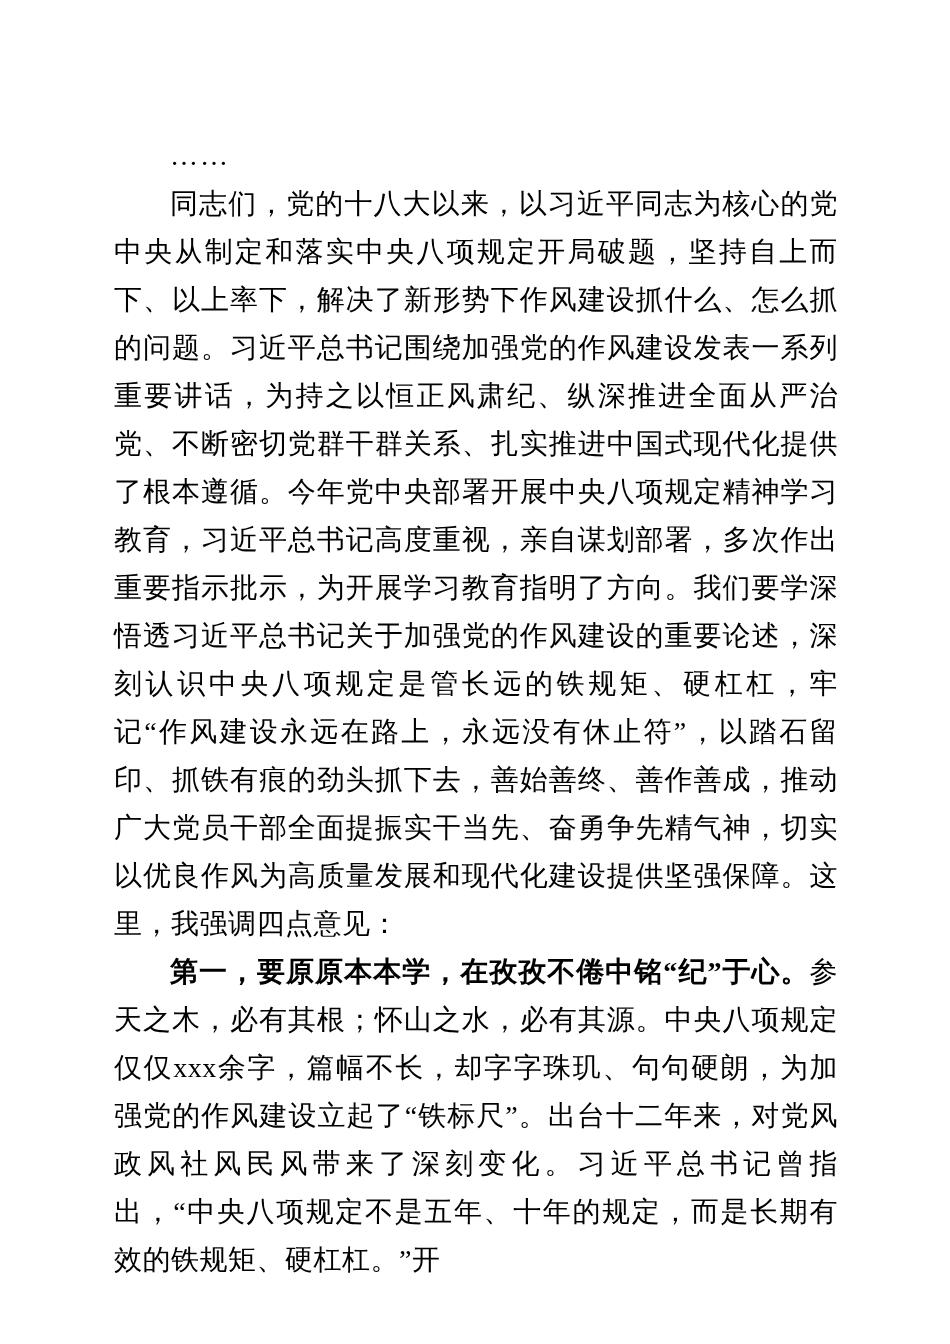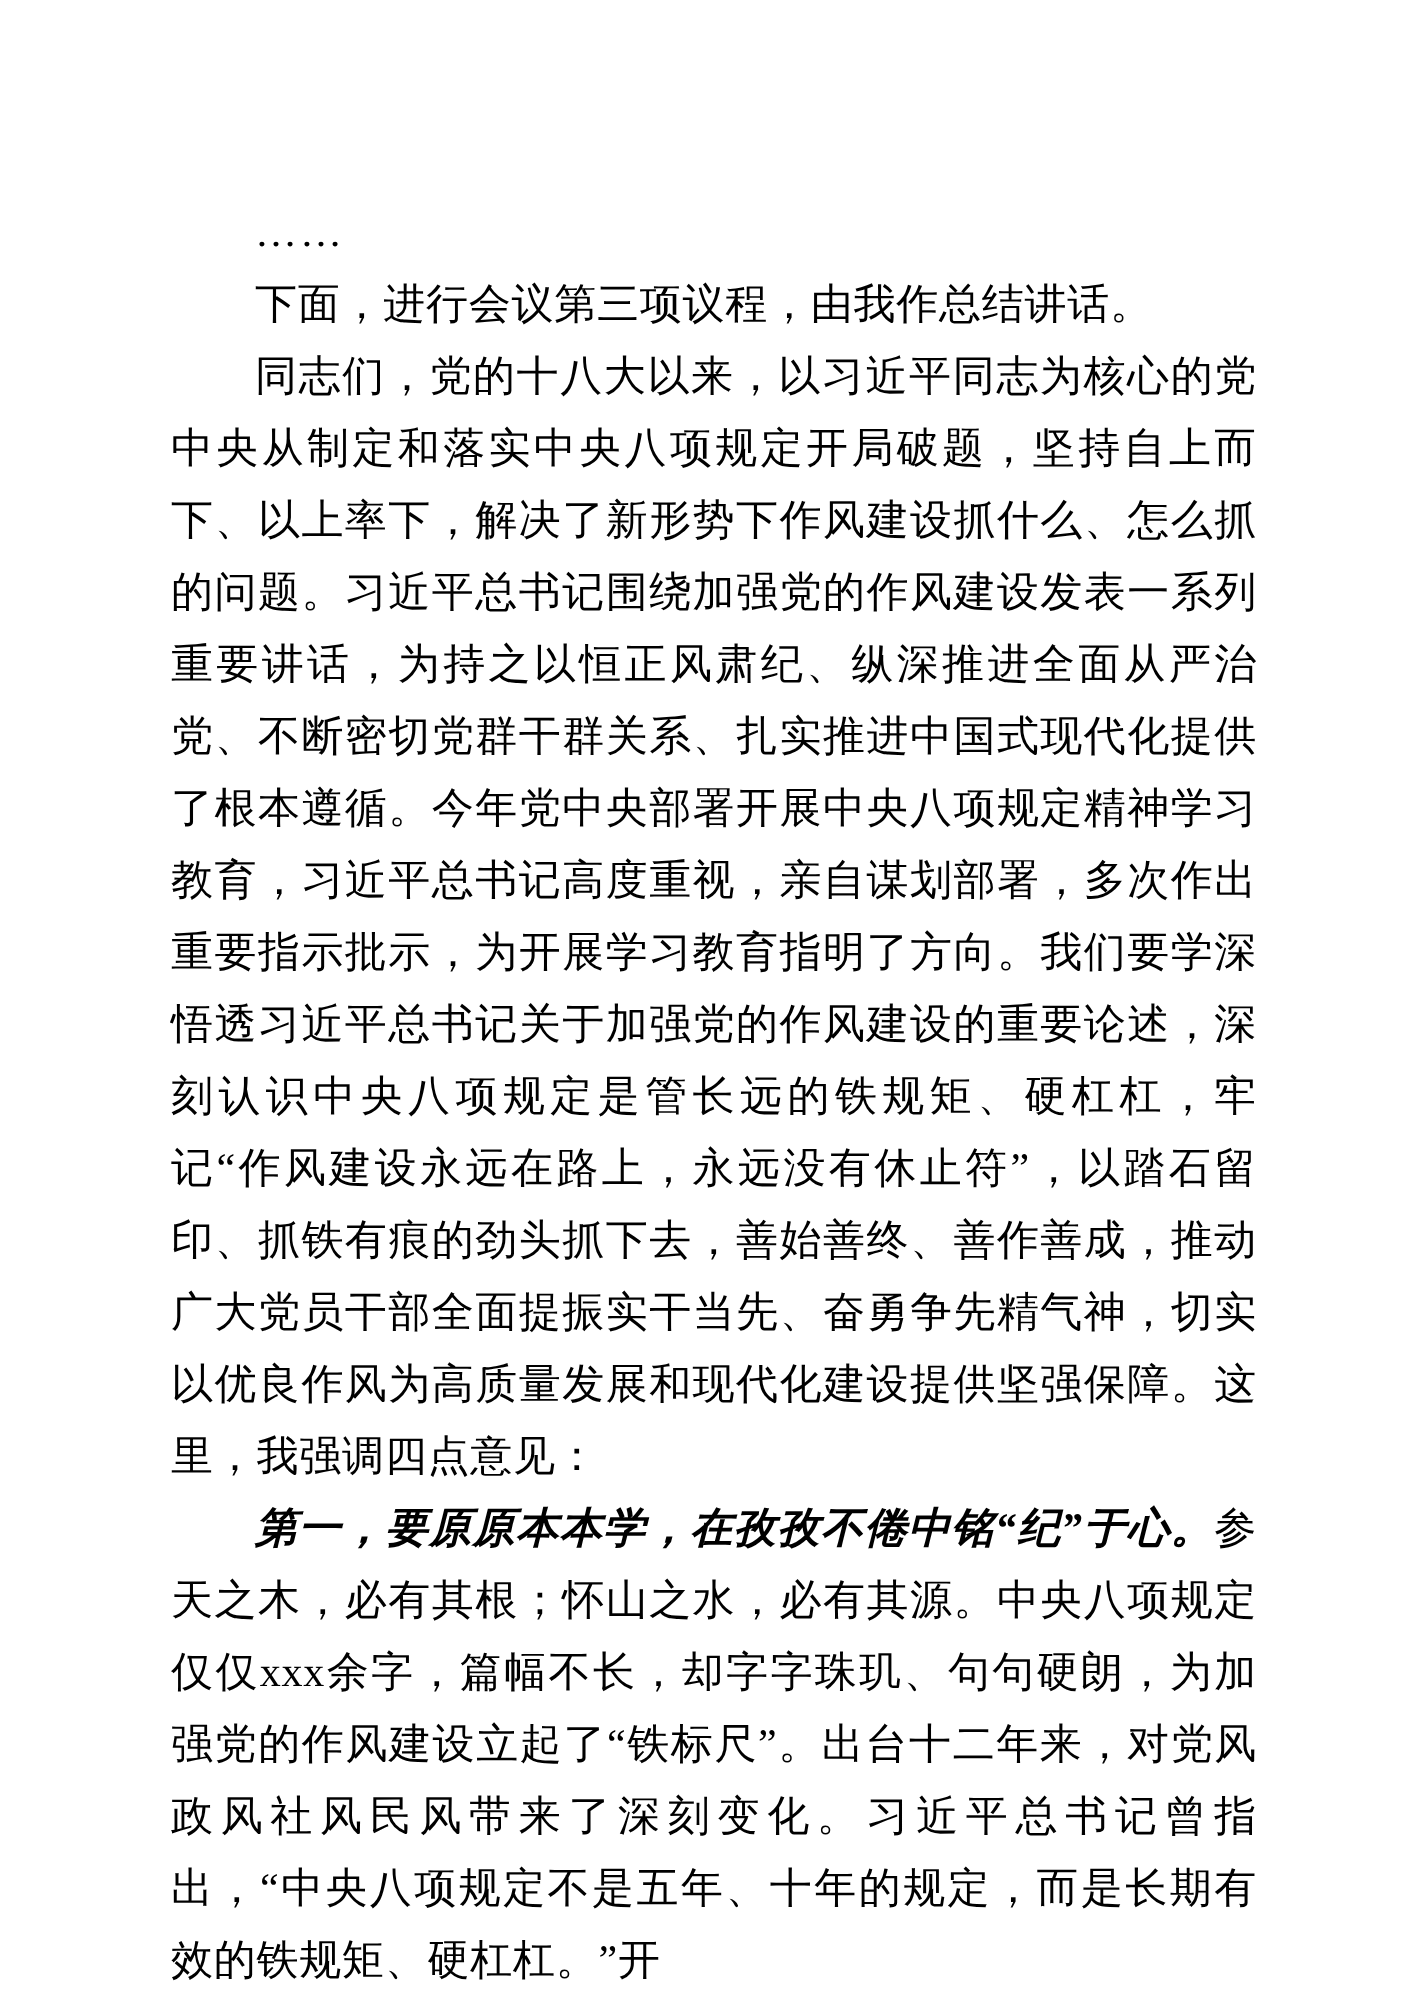--- a/index.html
+++ b/index.html
@@ -36,31 +36,29 @@
     text-align: justify;
     text-indent: 2em;
     letter-spacing: 0.5px;
     word-break: break-all;
   }
   .para.dots {
     letter-spacing: 2px;
   }
   .lead {
     font-weight: bold;
-    font-style: italic;
   }
 </style>
 </head>
 <body>
 
 <div class="page">
   <div class="content">
 
     <p class="para dots">……</p>
 
-    <p class="para">下面，进行会议第三项议程，由我作总结讲话。</p>
 
     <p class="para">同志们，党的十八大以来，以习近平同志为核心的党中央从制定和落实中央八项规定开局破题，坚持自上而下、以上率下，解决了新形势下作风建设抓什么、怎么抓的问题。习近平总书记围绕加强党的作风建设发表一系列重要讲话，为持之以恒正风肃纪、纵深推进全面从严治党、不断密切党群干群关系、扎实推进中国式现代化提供了根本遵循。今年党中央部署开展中央八项规定精神学习教育，习近平总书记高度重视，亲自谋划部署，多次作出重要指示批示，为开展学习教育指明了方向。我们要学深悟透习近平总书记关于加强党的作风建设的重要论述，深刻认识中央八项规定是管长远的铁规矩、硬杠杠，牢记“作风建设永远在路上，永远没有休止符”，以踏石留印、抓铁有痕的劲头抓下去，善始善终、善作善成，推动广大党员干部全面提振实干当先、奋勇争先精气神，切实以优良作风为高质量发展和现代化建设提供坚强保障。这里，我强调四点意见：</p>
 
     <p class="para"><span class="lead">第一，要原原本本学，在孜孜不倦中铭“纪”于心。</span><span>参天之木，必有其根；怀山之水，必有其源。中央八项规定仅仅xxx余字，篇幅不长，却字字珠玑、句句硬朗，为加强党的作风建设立起了“铁标尺”。出台十二年来，对党风政风社风民风带来了深刻变化。习近平总书记曾指出，“中央八项规定不是五年、十年的规定，而是长期有效的铁规矩、硬杠杠。”开</span></p>
 
   </div>
 </div>
 
 </body></html>

